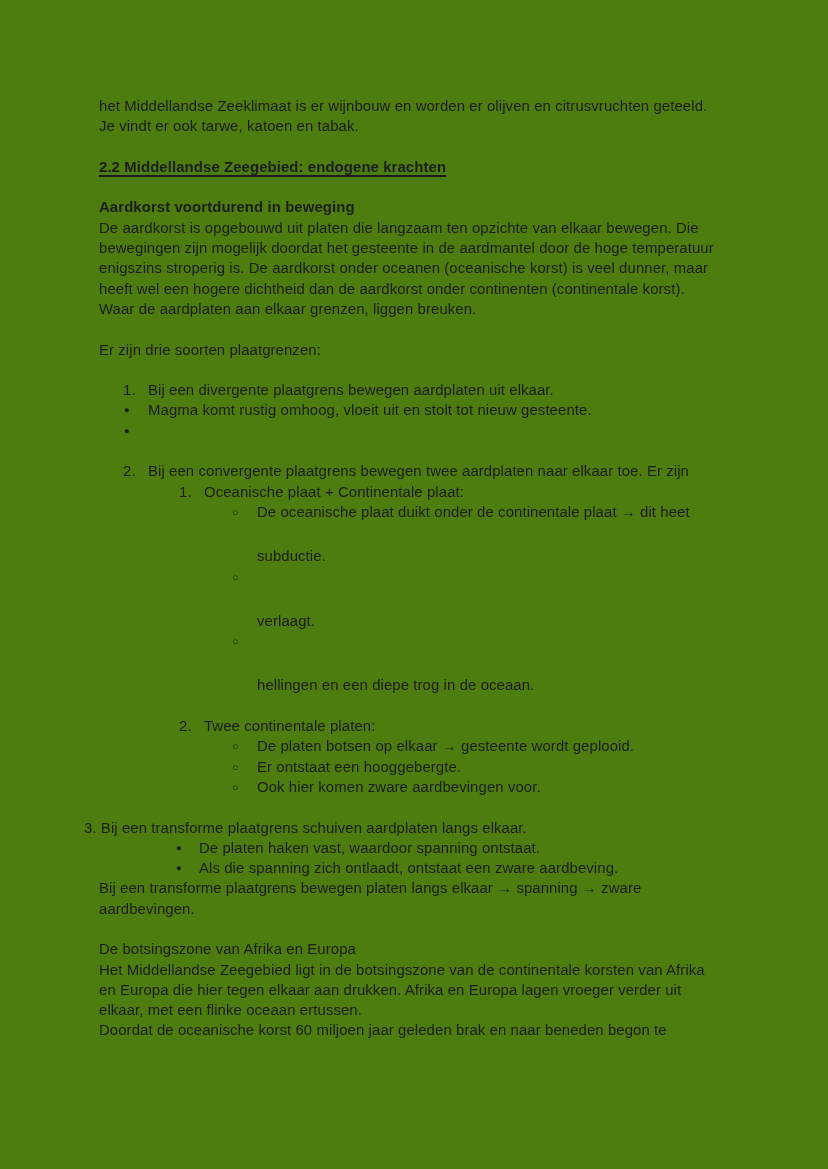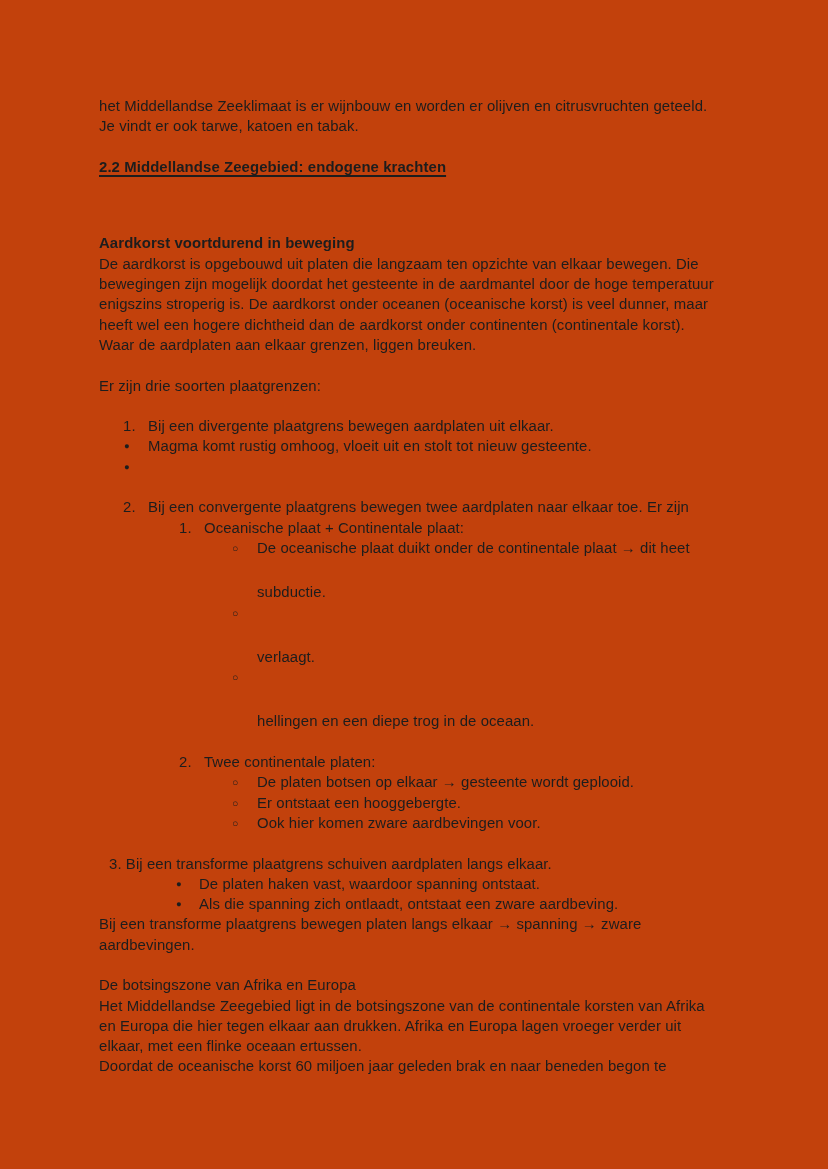--- a/index.html
+++ b/index.html
@@ -1,20 +1,20 @@
 <!DOCTYPE html>
 <html><head>
 <meta charset="utf-8">
 <style>
   html,body{margin:0;padding:0;background:#ffffff;}
   .page{
     position:relative;
     width:828px;
     height:1169px;
-    background:#c2410c;
+    background:#4d7c0f;
     overflow:hidden;
     font-family:"Liberation Sans","DejaVu Sans",sans-serif;
     color:#1d1d1d;
   }
   .doc{
     position:absolute;
     left:0;
     top:96px;
     width:828px;
   }
@@ -22,28 +22,28 @@
     position:relative;
     height:20.3px;
     line-height:20.3px;
     font-size:14.9px;
     white-space:nowrap;
     letter-spacing:0.1px;
   }
   .k-blank{height:20.3px;}
   .k-p{padding-left:99px;}
   .k-heading{padding-left:99px;font-weight:bold;text-decoration:underline;text-decoration-thickness:1.6px;text-underline-offset:3px;}
-  .k-bold{padding-left:99px;font-weight:bold;margin-top:36px;}
+  .k-bold{padding-left:99px;font-weight:bold;}
   .k-l1{padding-left:148px;}
   .k-l1b{padding-left:148px;}
   .k-c1{padding-left:148px;}
   .k-l2{padding-left:204px;}
   .k-l3{padding-left:257px;}
   .k-c3{padding-left:257px;margin-top:24px;}
-  .k-i3{padding-left:109px;}
+  .k-i3{padding-left:84px;}
   .k-b3{padding-left:199px;}
   .marker{position:absolute;top:0;line-height:20.3px;}
   .k-l1 .marker{left:123px;}
   .k-l1b .marker{left:124px;}
   .k-l2 .marker{left:179px;}
   .k-l3 .marker{left:232px;}
   .k-b3 .marker{left:176px;}
   .marker.disc{font-size:9.5px;}
   .marker.circ{font-size:10.5px;}
 </style>

